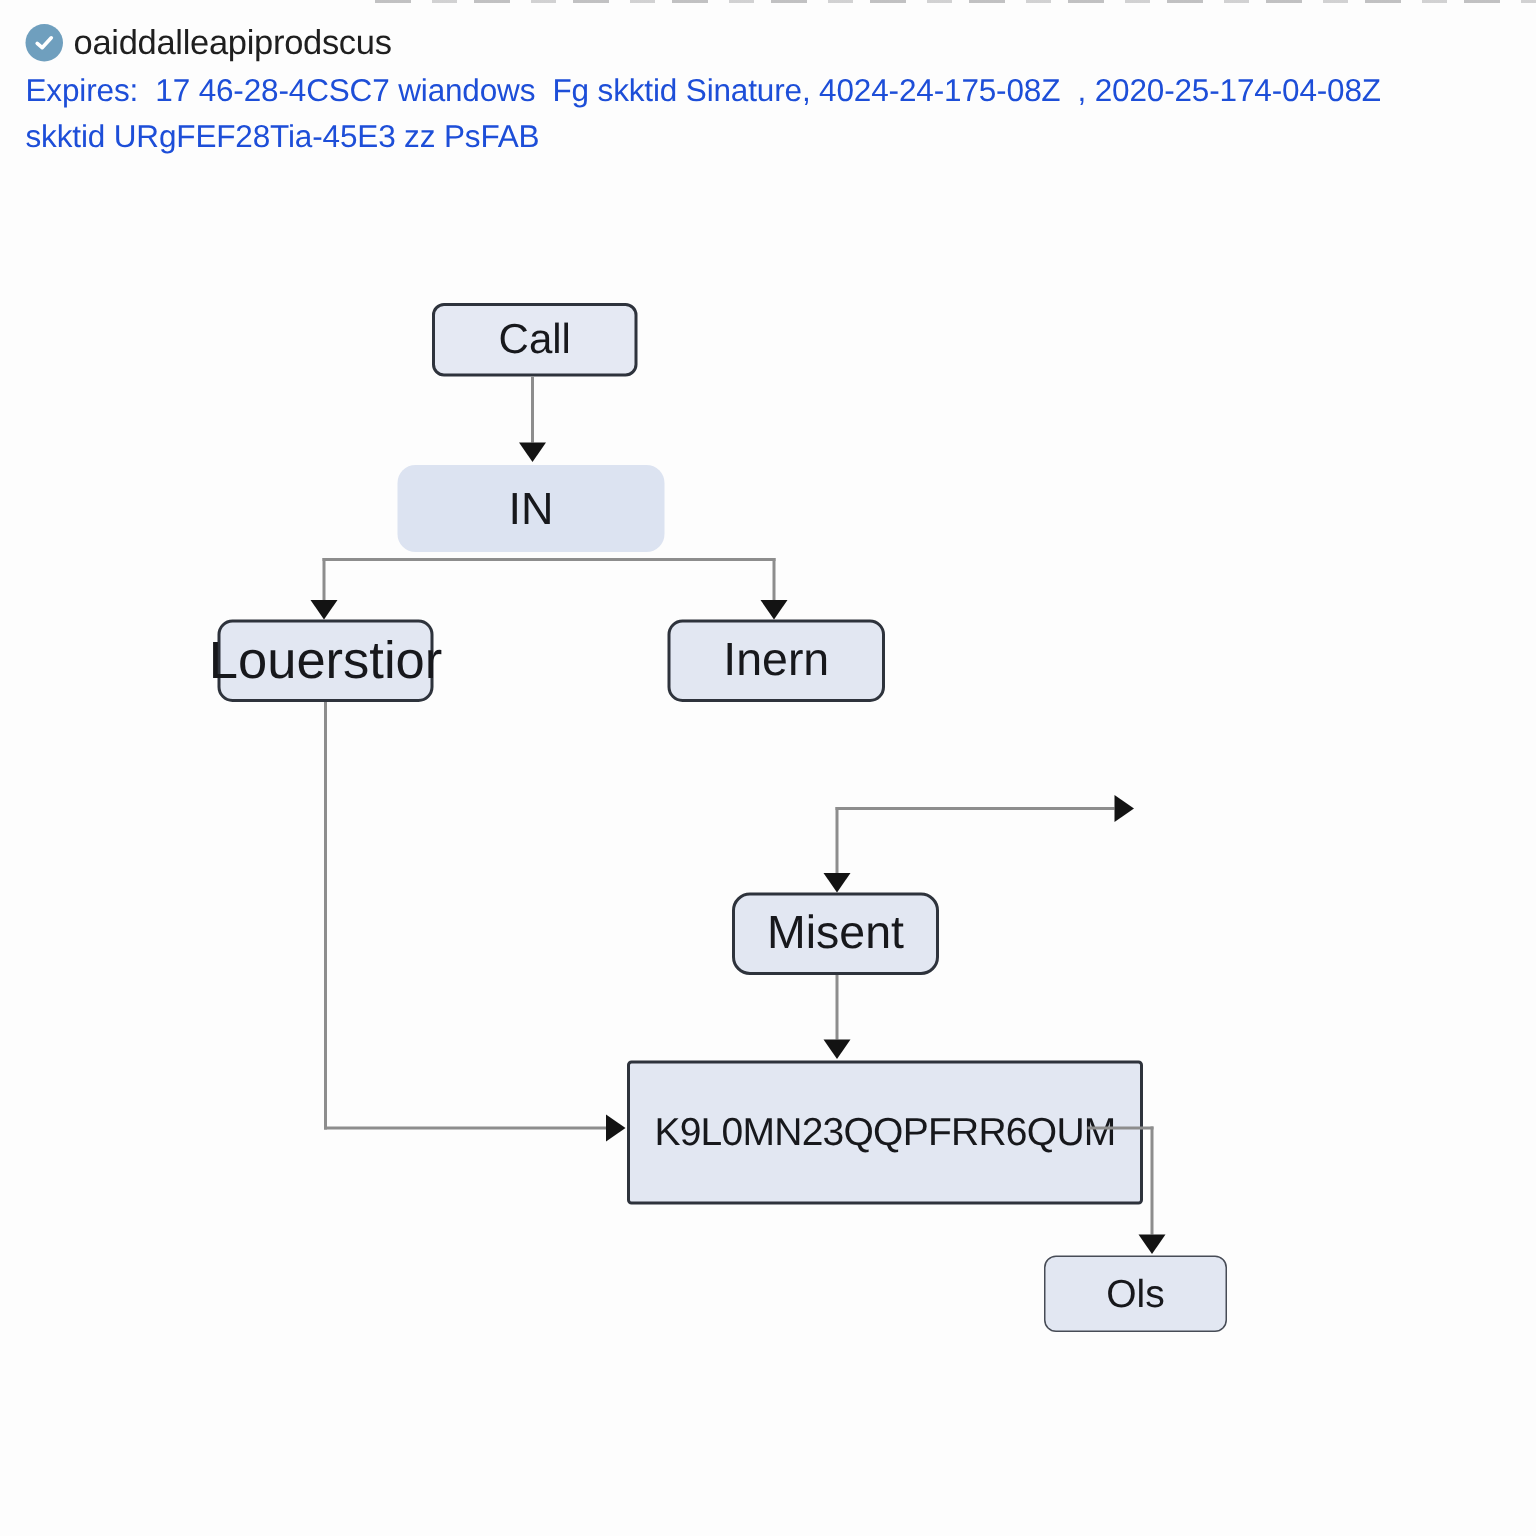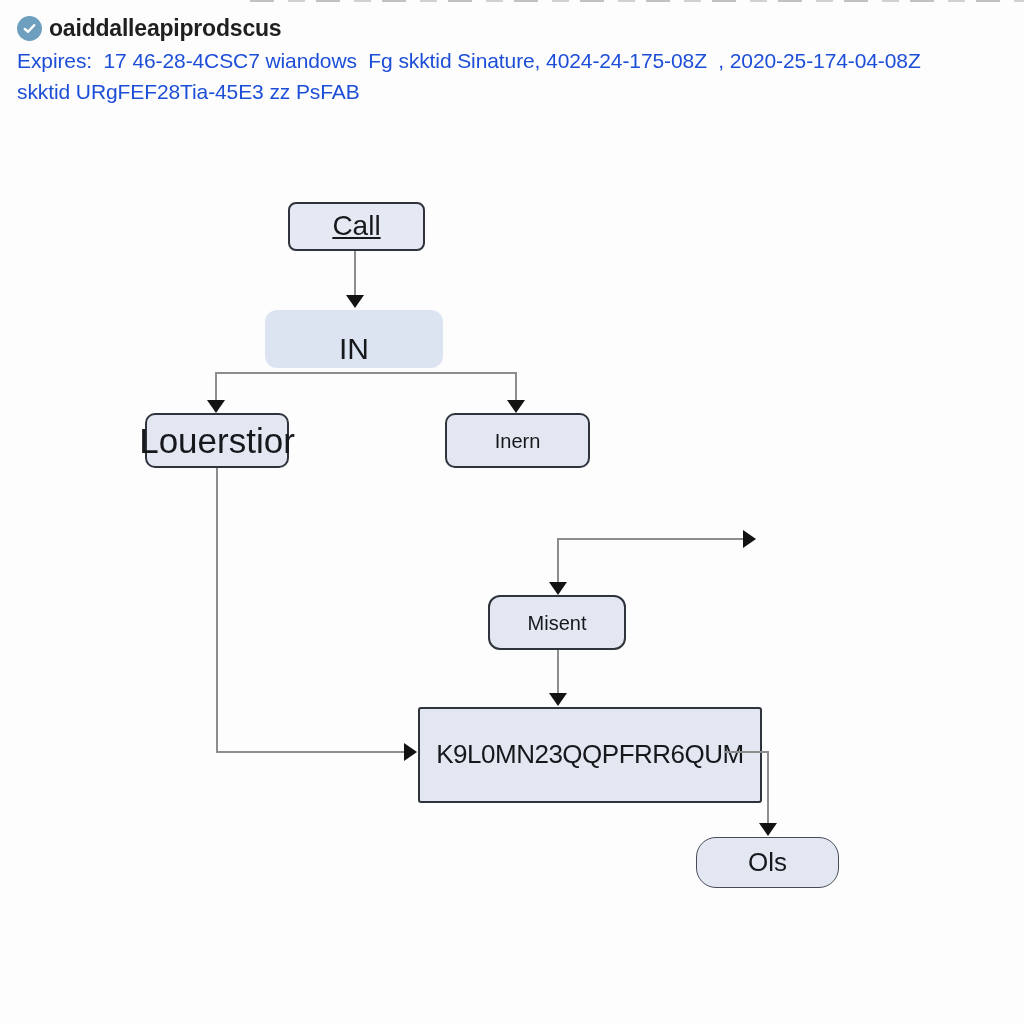--- a/index.html
+++ b/index.html
@@ -30,47 +30,47 @@
   header{position:absolute;left:17px;top:14px;width:990px;}
   .title-row{display:flex;align-items:center;gap:7px;height:28px;}
   .badge{
     width:25px;height:25px;border-radius:50%;
     background:var(--badge);
     display:inline-flex;align-items:center;justify-content:center;
     flex:0 0 auto;
   }
   .badge svg{display:block;}
   .title{
-    font-size:23px;font-weight:700;letter-spacing:-0.2px;color:#1f1f1f;
+    font-size:23px;font-weight:400;letter-spacing:-0.2px;color:#1f1f1f;
   }
   .meta{
     font-size:21px;font-weight:400;color:#1d4ed8;
     white-space:pre;letter-spacing:-0.1px;
     margin-top:6px;line-height:25px;
   }
   .chart{position:absolute;inset:0;}
   .node{
     position:absolute;
     background:var(--node-fill);
     border:2px solid var(--node-border);
     border-radius:10px;
     display:flex;align-items:center;justify-content:center;
     text-align:center;
     color:#17181c;
-    font-size:20px;
+    font-size:31px;
     line-height:1.3;
   }
-  #n-call{left:288px;top:202px;width:137px;height:49px;border-radius:8px;font-size:28px;background:#e5e9f3;text-decoration:underline;}
-  #n-in{left:265px;top:310px;width:178px;height:58px;border:none;border-radius:12px;background:var(--node-fill-light);font-size:30px;align-items:flex-end;}
+  #n-call{left:288px;top:202px;width:137px;height:49px;border-radius:8px;font-size:28px;background:#e5e9f3;}
+  #n-in{left:265px;top:310px;width:178px;height:58px;border:none;border-radius:12px;background:var(--node-fill-light);font-size:30px;}
   #n-louerstior{left:145px;top:413px;width:144px;height:55px;font-size:35px;}
   #n-inern{left:445px;top:413px;width:145px;height:55px;}
   #n-k90{left:758px;top:468px;width:233px;height:110px;border-radius:12px;font-size:26px;letter-spacing:-0.5px;line-height:1.33;}
   #n-misent{left:488px;top:595px;width:138px;height:55px;border-radius:12px;}
   #n-k9l0{left:418px;top:707px;width:344px;height:96px;border-radius:3px;font-size:26px;letter-spacing:-0.5px;}
-  #n-ols{left:696px;top:837px;width:143px;height:51px;border-width:1.5px;border-color:#474c56;border-radius:20px;font-size:26px;justify-content:center;}
+  #n-ols{left:696px;top:837px;width:122px;height:51px;border-width:1.5px;border-color:#474c56;border-radius:8px;font-size:26px;justify-content:center;}
   .node .multiline span{display:block;}
   .seg{position:absolute;background:var(--connector);}
   .arrow{position:absolute;width:0;height:0;}
   .arrow.down{
     border-left:9px solid transparent;
     border-right:9px solid transparent;
     border-top:13px solid var(--arrowhead);
   }
   .arrow.right{
     border-top:9px solid transparent;

